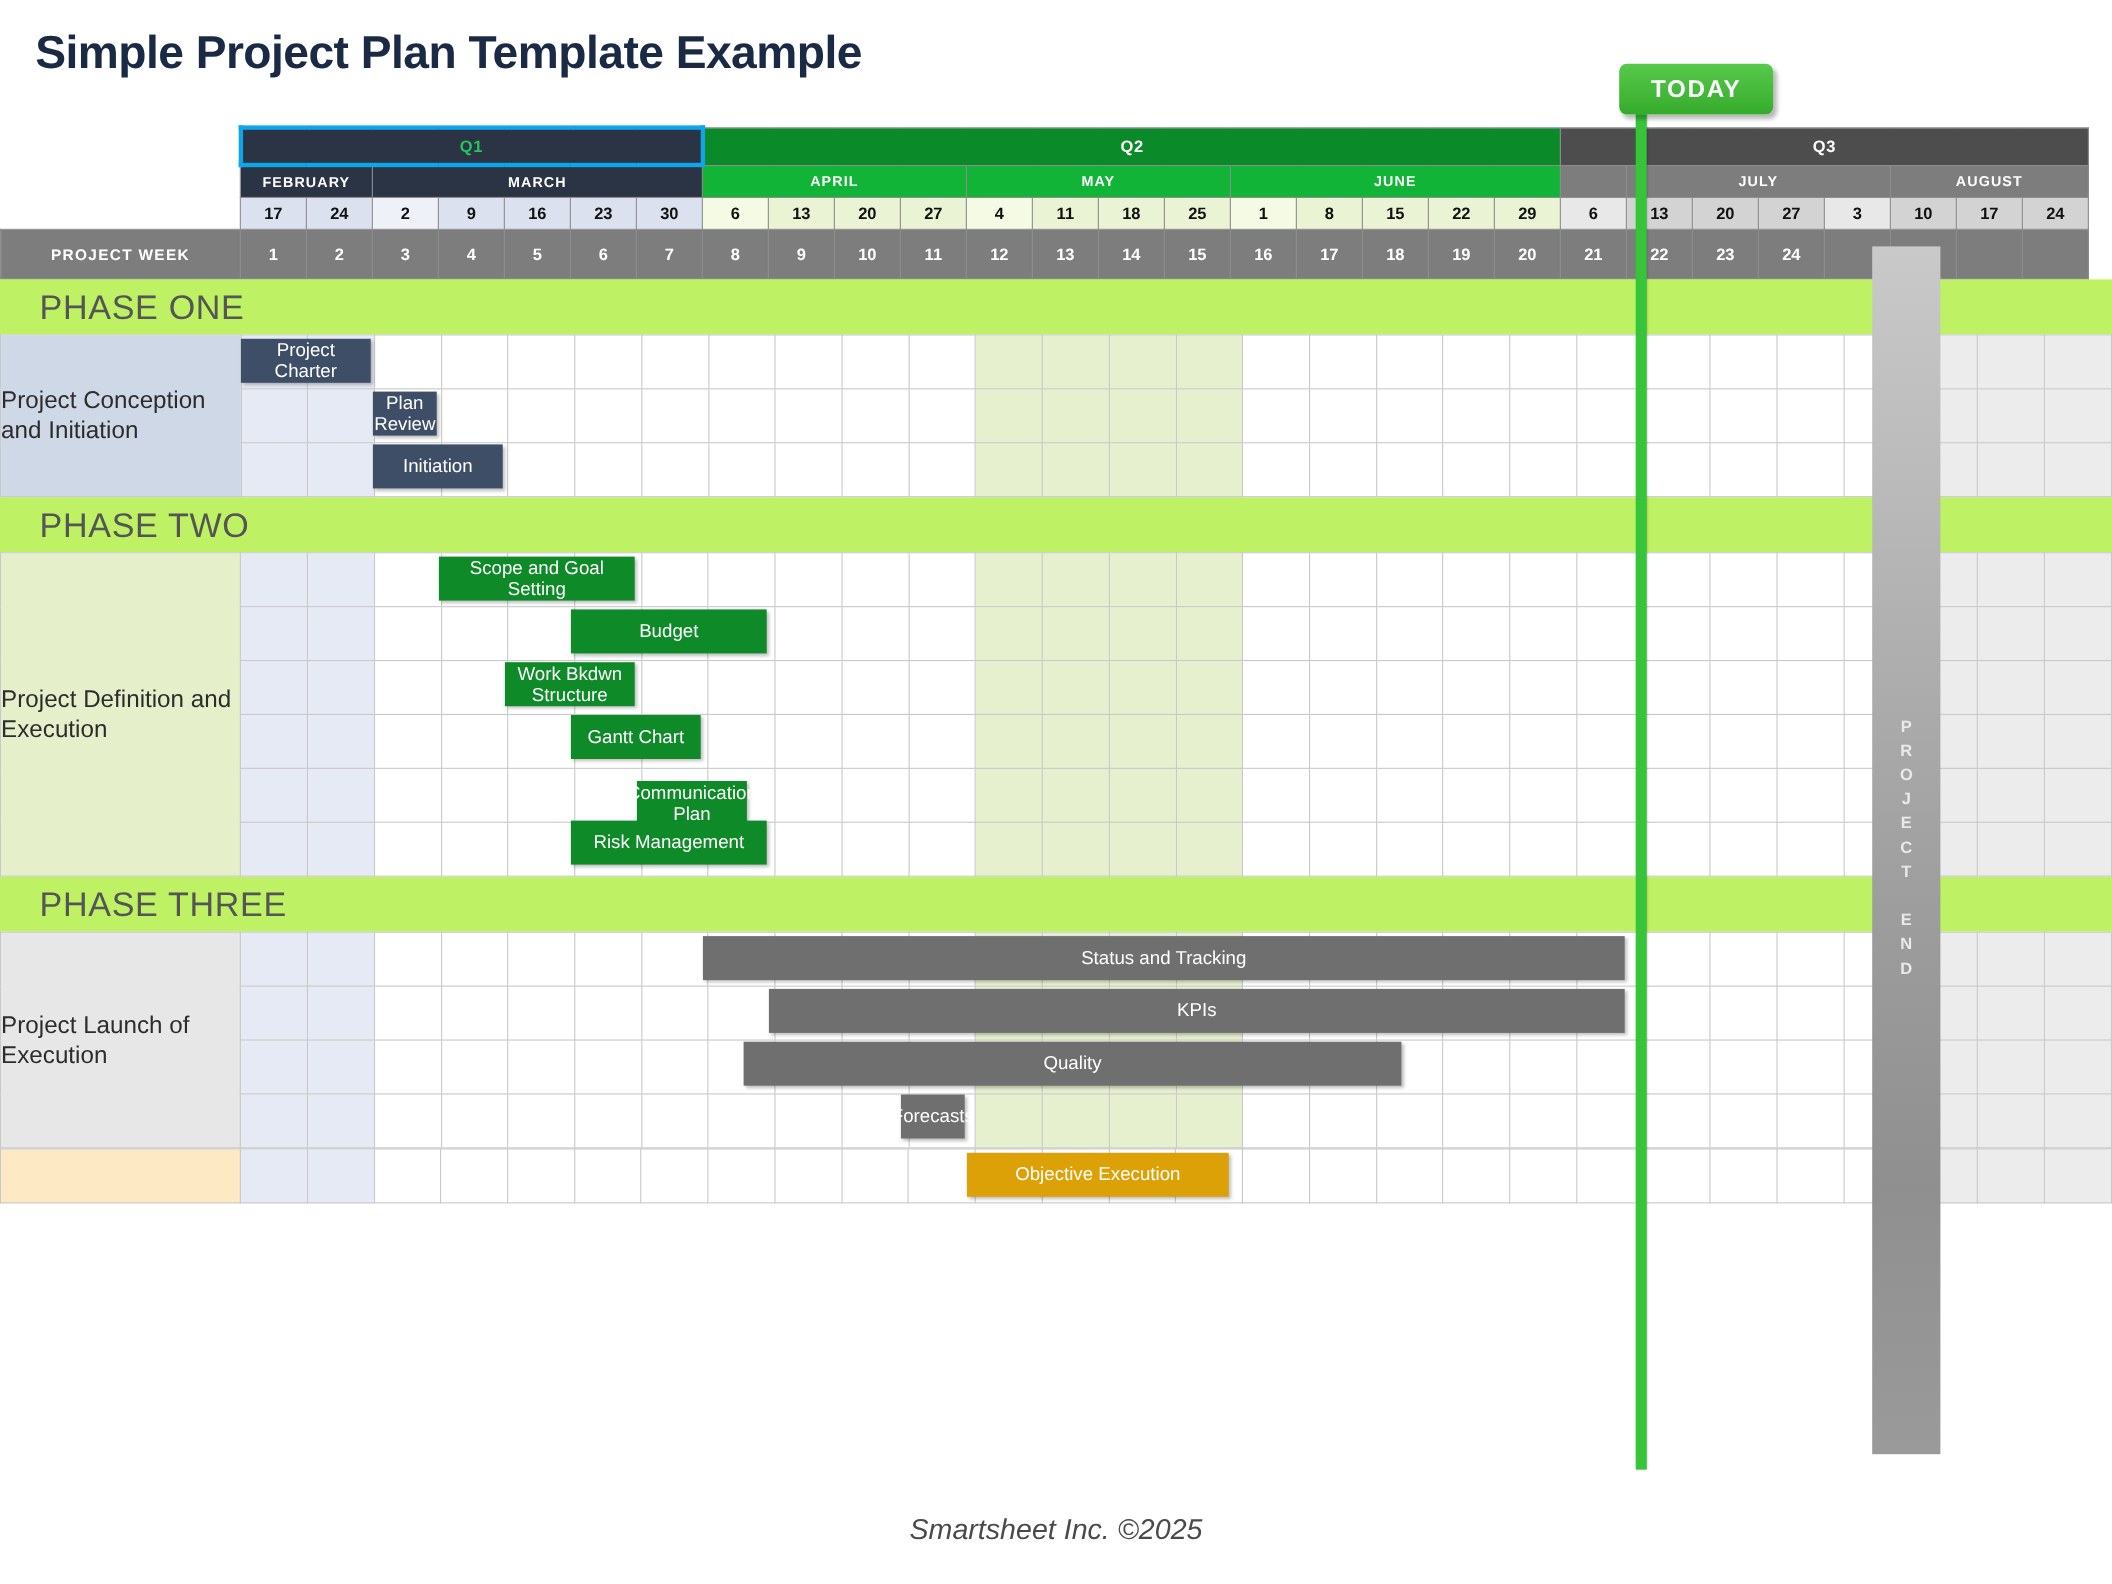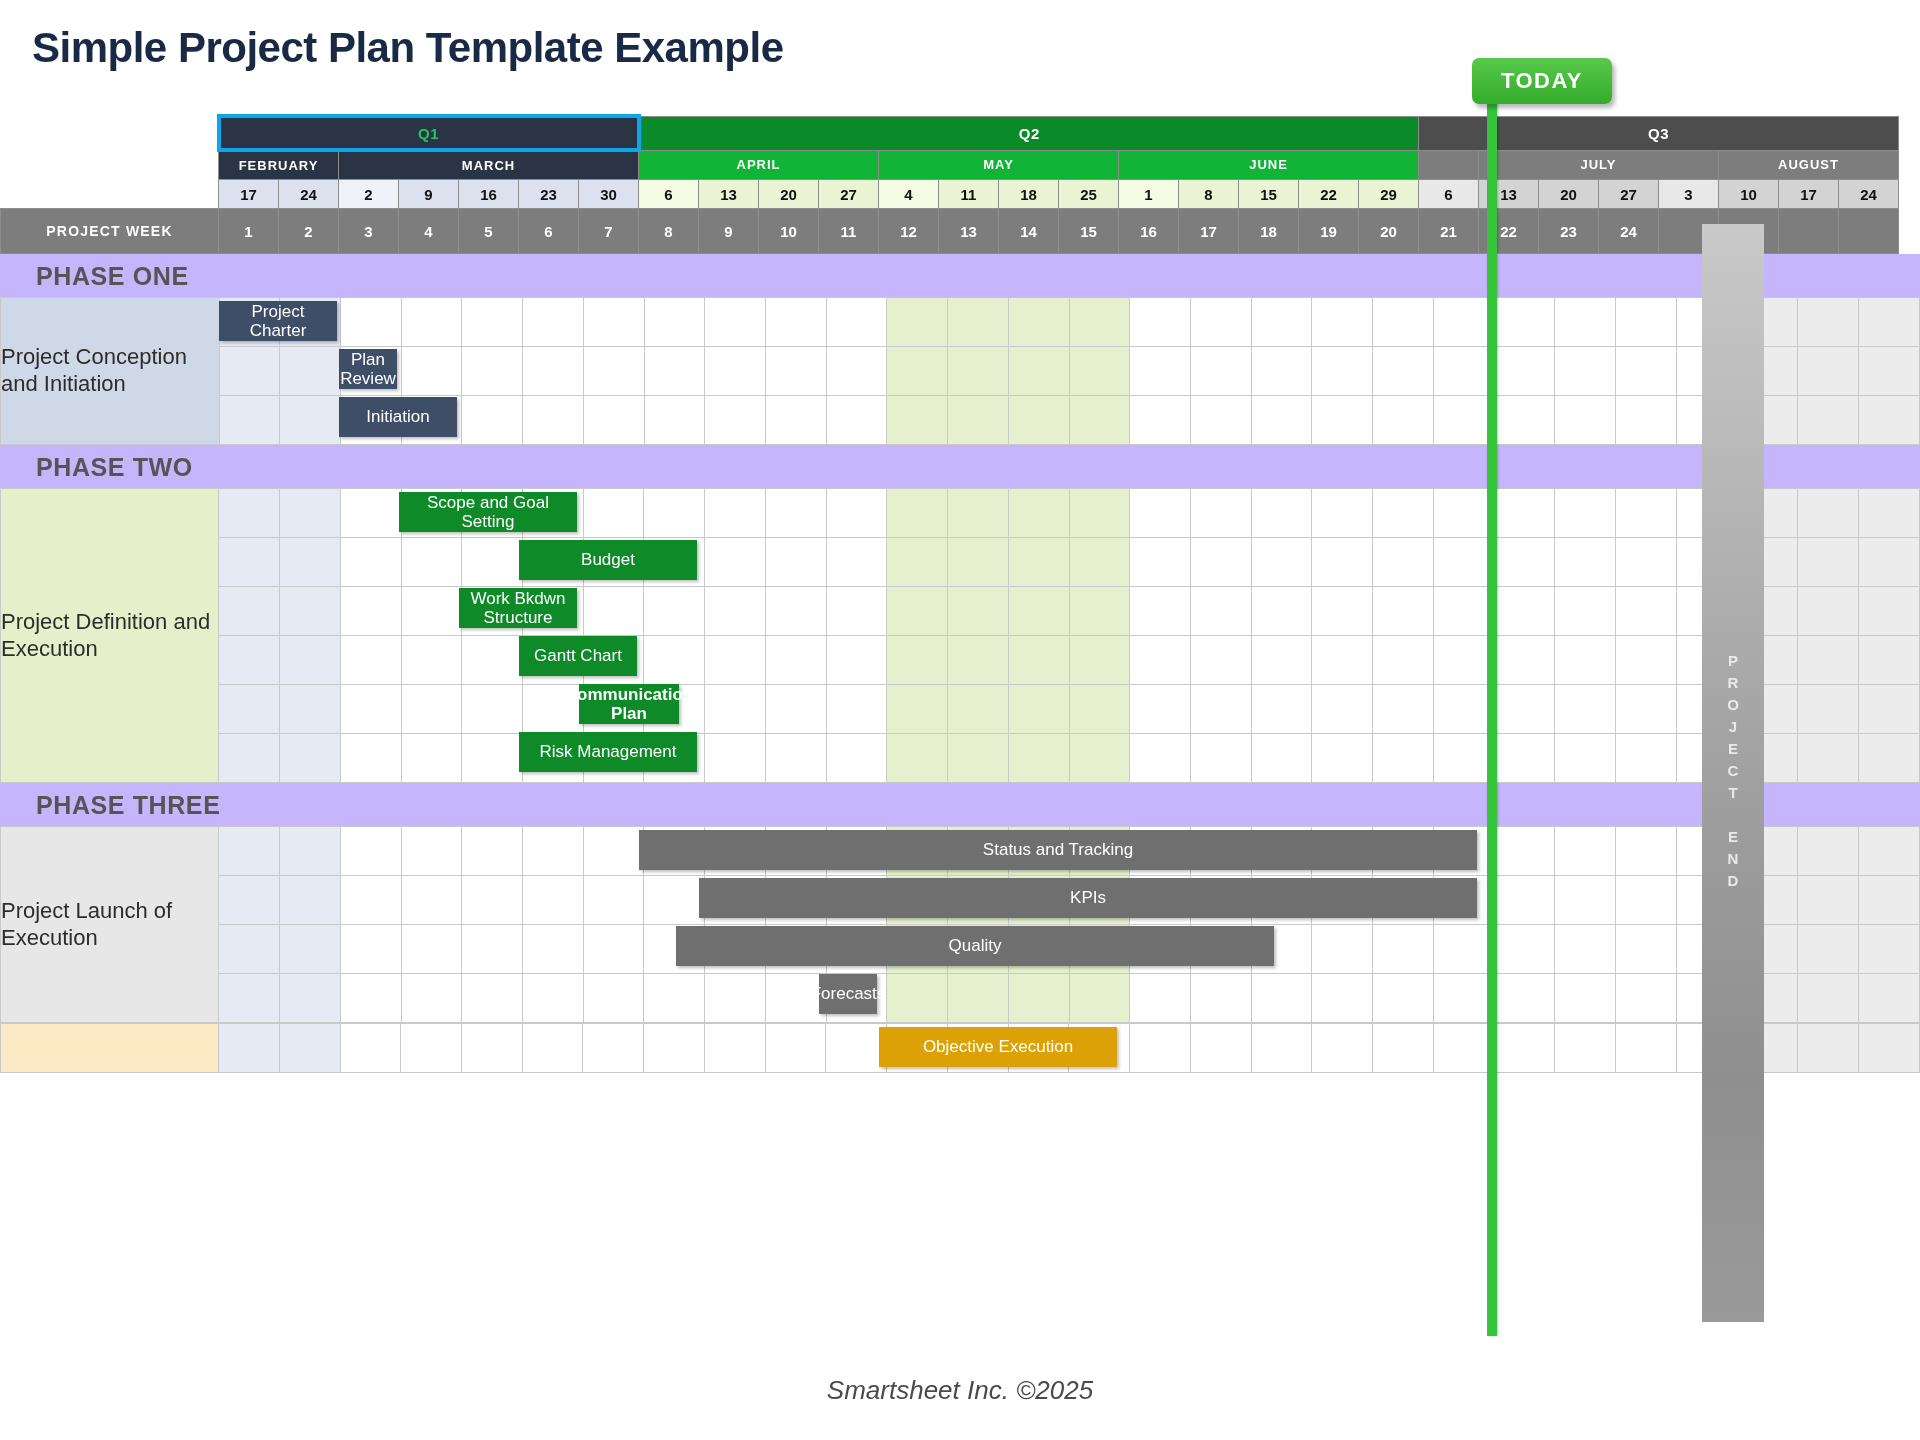--- a/index.html
+++ b/index.html
@@ -61,23 +61,23 @@
   .d-grn.first{background:#f4fae3;}
   .d-gry{background:#d3d3d3;color:#111;font-size:15px;font-weight:bold;text-align:center;height:28px;border:1px solid #8d8d8d;}
   .d-gry.first{background:#e8e8e8;}
 
   .pw-lbl{background:#7d7d7d;color:#fff;font-size:14px;font-weight:bold;text-align:center;height:44px;border:1px solid #8d8d8d;letter-spacing:1.2px;}
   .pw{background:#7d7d7d;color:#fff;font-size:15px;font-weight:bold;text-align:center;height:44px;border:1px solid #8d8d8d;}
   .pw.empty{color:transparent;}
 
   
   .phase-head{
-    font-size:25px;color:#555;font-weight:bold;
+    font-size:31px;color:#555;font-weight:normal;
     letter-spacing:.6px;padding:8px 0 6px 36px;
-    background:#c4b5fd;
+    background:#bef264;
   }
   
   .block{position:relative;}
   table.body{border-collapse:collapse;table-layout:fixed;}
   table.body td{padding:0;border:1px solid #c9c9c9;height:48px;}
   td.rowlabel{
     border:1px solid #9a9a9a;
     font-size:22px;line-height:1.22;color:#2c2c2c;
     padding-left:14px;vertical-align:middle;
     width:218px;
@@ -603,21 +603,21 @@
               <td class="cell tail"></td>
               <td class="cell tail"></td>
               <td class="cell tail"></td>
             </tr>
           </tbody>
         </table>
         <div class="bar green" style="left: 399px; width: 178px; top: 4px;">Scope and Goal Setting</div>
         <div class="bar green" style="left: 519px; width: 178px; top: 52px;">Budget</div>
         <div class="bar green" style="left: 459px; width: 118px; top: 100px;">Work Bkdwn Structure</div>
         <div class="bar green" style="left: 519px; width: 118px; top: 148px;">Gantt Chart</div>
-        <div class="bar green" style="left: 579px; width: 100px; top: 196px; font-weight: bold;">Communication Plan</div>
+        <div class="bar green" style="left: 579px; width: 100px; top: 208px;">Communication Plan</div>
         <div class="bar green" style="left: 519px; width: 178px; top: 244px;">Risk Management</div>
       </div>
       <div class="phase-head">PHASE THREE</div>
       <div class="block">
         <table class="body">
           <colgroup>
             <col style="width: 218px;">
             <col style="width: 60px;">
             <col style="width: 60px;">
             <col style="width: 60px;">

